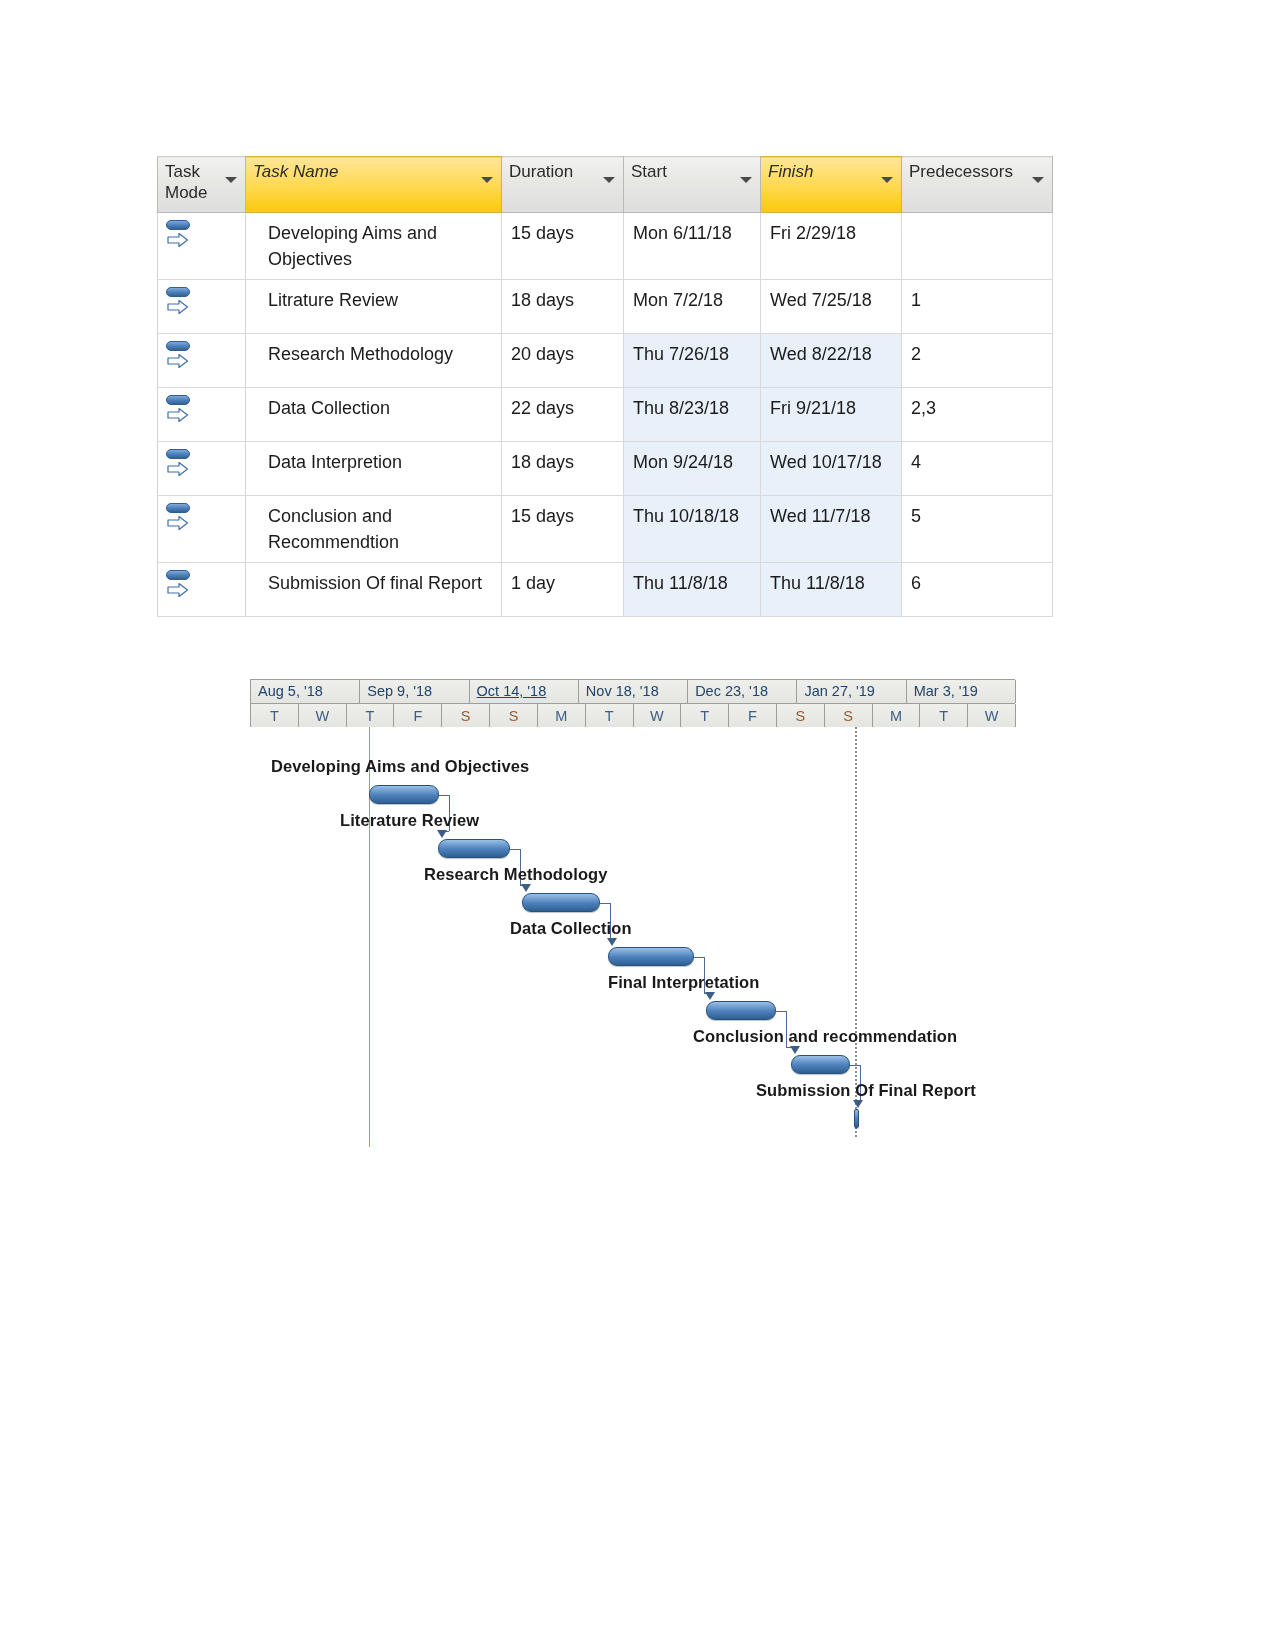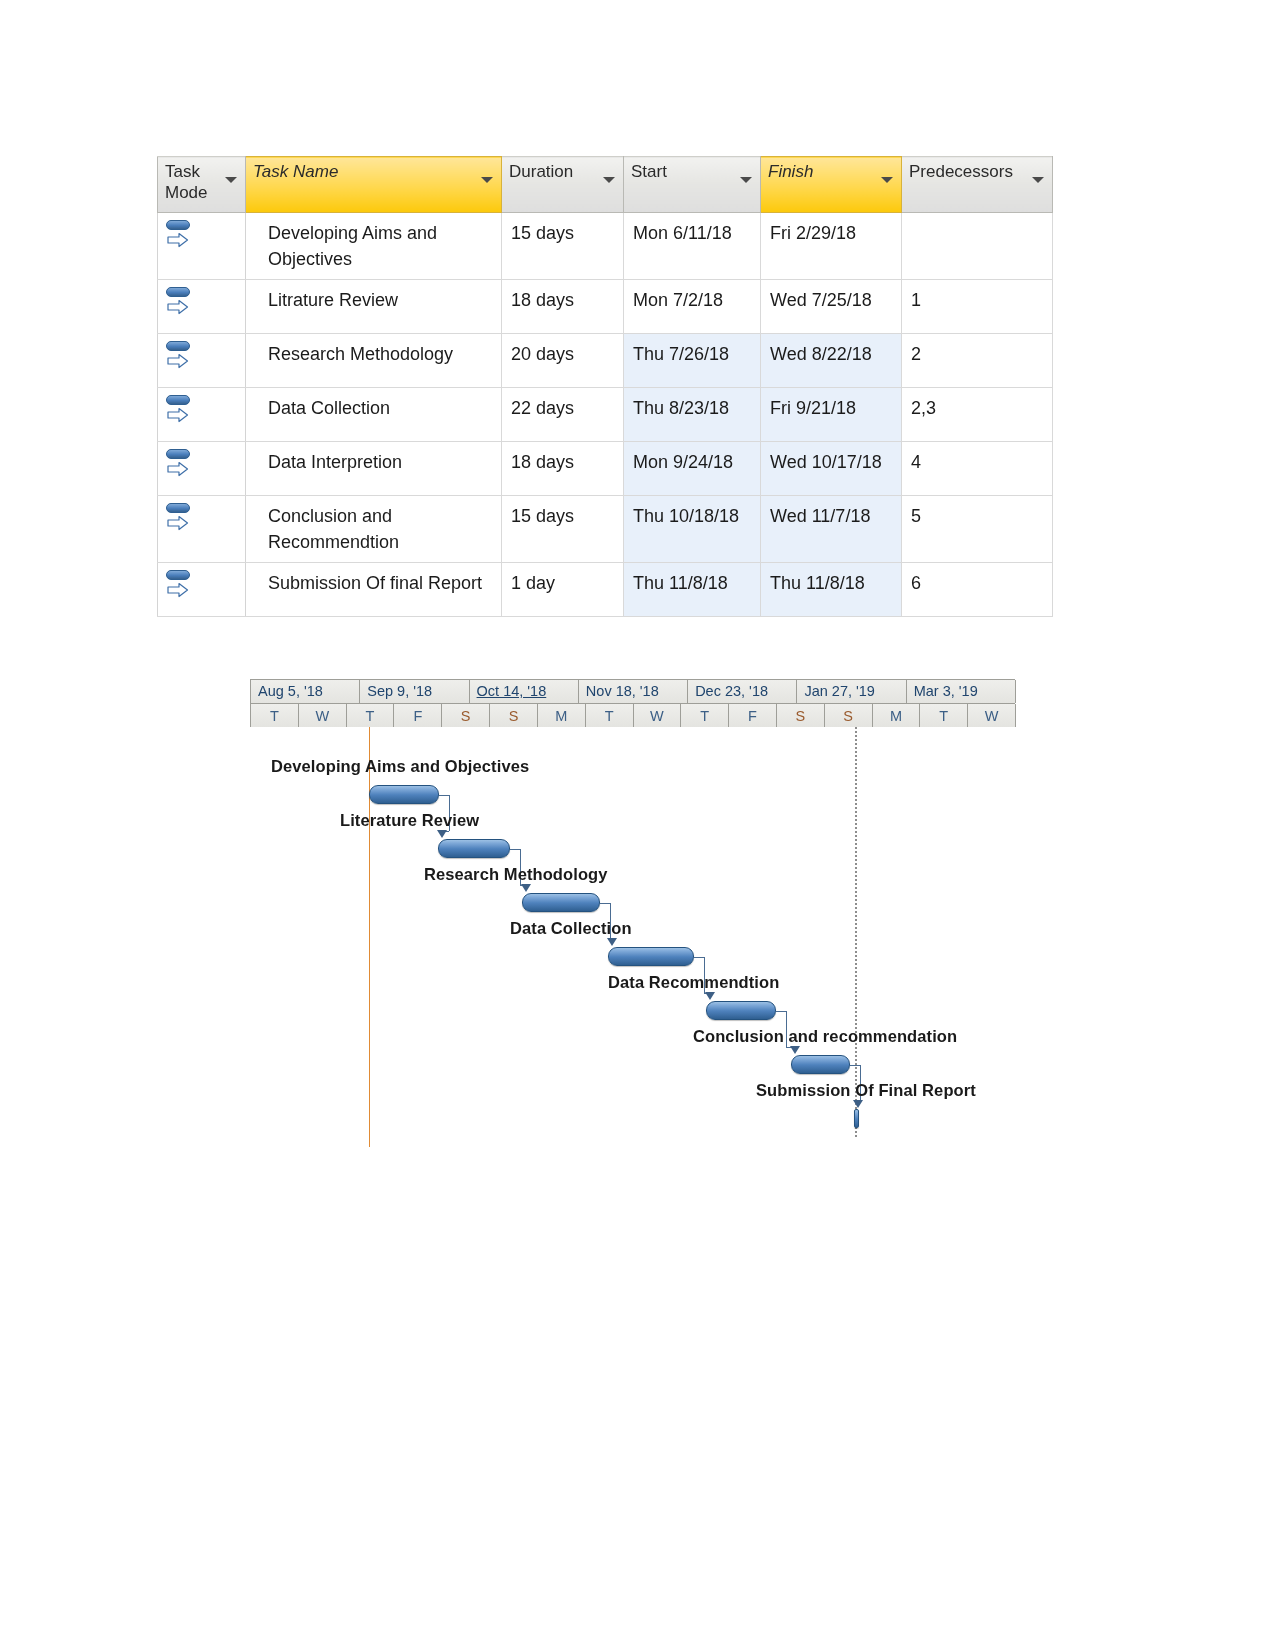--- a/index.html
+++ b/index.html
@@ -370,21 +370,21 @@
       <div class="link h" style="left: 350px; top: 176px; width: 10px;"></div>
       <div class="link v" style="left: 360px; top: 176px; height: 36px;"></div>
       <div class="link h" style="left: 360px; top: 212px; width: 2px;"></div>
       <div class="linkhead" style="left: 357px; top: 211px;"></div>
       <div class="glabel" style="left: 260px; top: 192px;">Data Collection</div>
       <div class="gbar" style="left: 358px; top: 220px; width: 86px;"></div>
       <div class="link h" style="left: 444px; top: 230px; width: 10px;"></div>
       <div class="link v" style="left: 454px; top: 230px; height: 36px;"></div>
       <div class="link h" style="left: 454px; top: 266px; width: 6px;"></div>
       <div class="linkhead" style="left: 455px; top: 265px;"></div>
-      <div class="glabel" style="left: 358px; top: 246px;">Data Recommendtion</div>
+      <div class="glabel" style="left: 358px; top: 246px;">Final Interpretation</div>
       <div class="gbar" style="left: 456px; top: 274px; width: 70px;"></div>
       <div class="link h" style="left: 526px; top: 284px; width: 10px;"></div>
       <div class="link v" style="left: 536px; top: 284px; height: 36px;"></div>
       <div class="link h" style="left: 536px; top: 320px; width: 9px;"></div>
       <div class="linkhead" style="left: 540px; top: 319px;"></div>
       <div class="glabel" style="left: 443px; top: 300px;">Conclusion and recommendation</div>
       <div class="gbar" style="left: 541px; top: 328px; width: 59px;"></div>
       <div class="link h" style="left: 600px; top: 338px; width: 10px;"></div>
       <div class="link v" style="left: 610px; top: 338px; height: 36px;"></div>
       <div class="link h" style="left: 608px; top: 374px; width: 2px;"></div>

